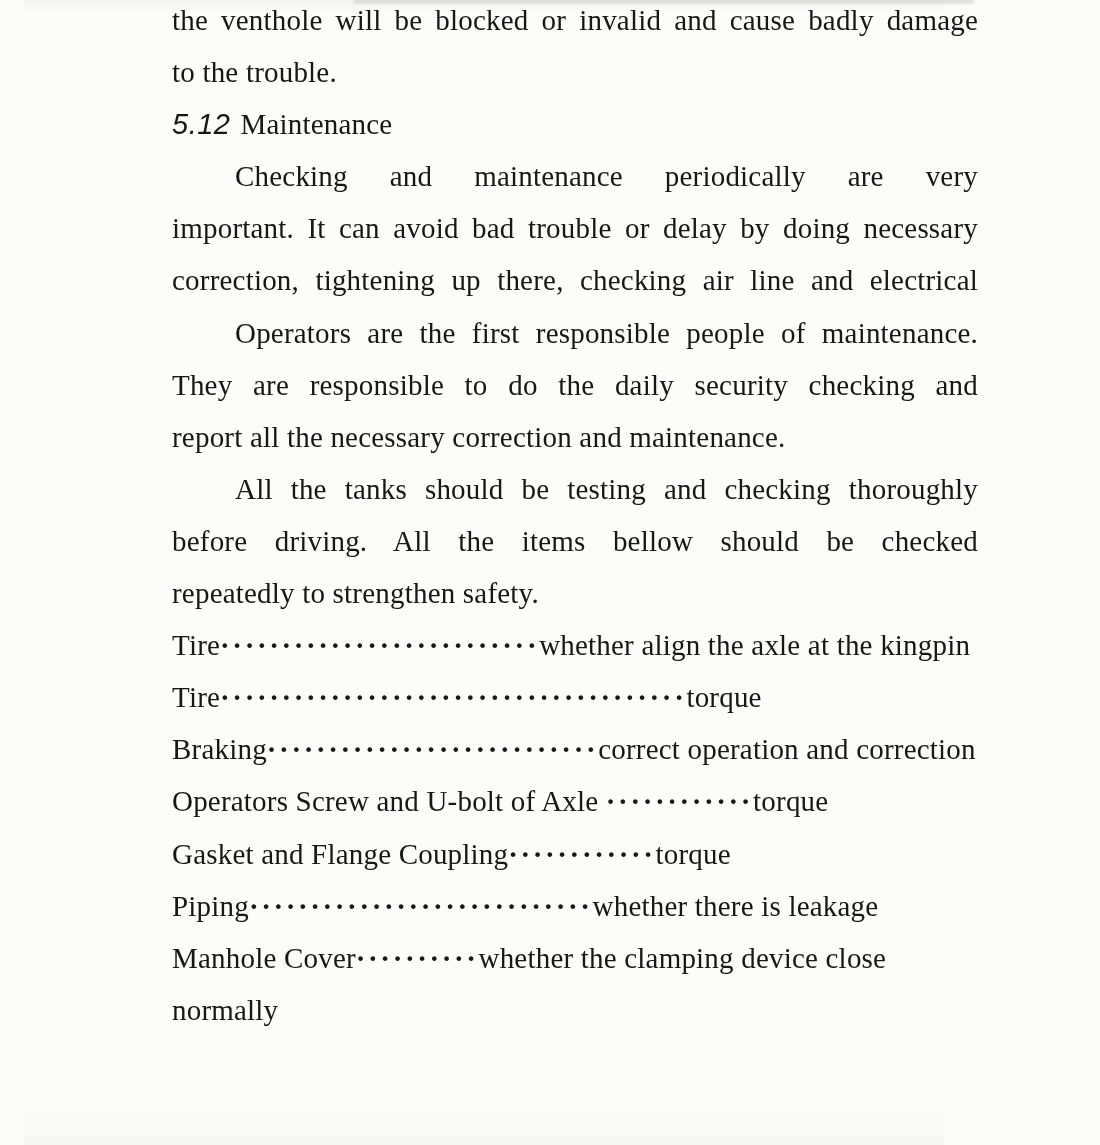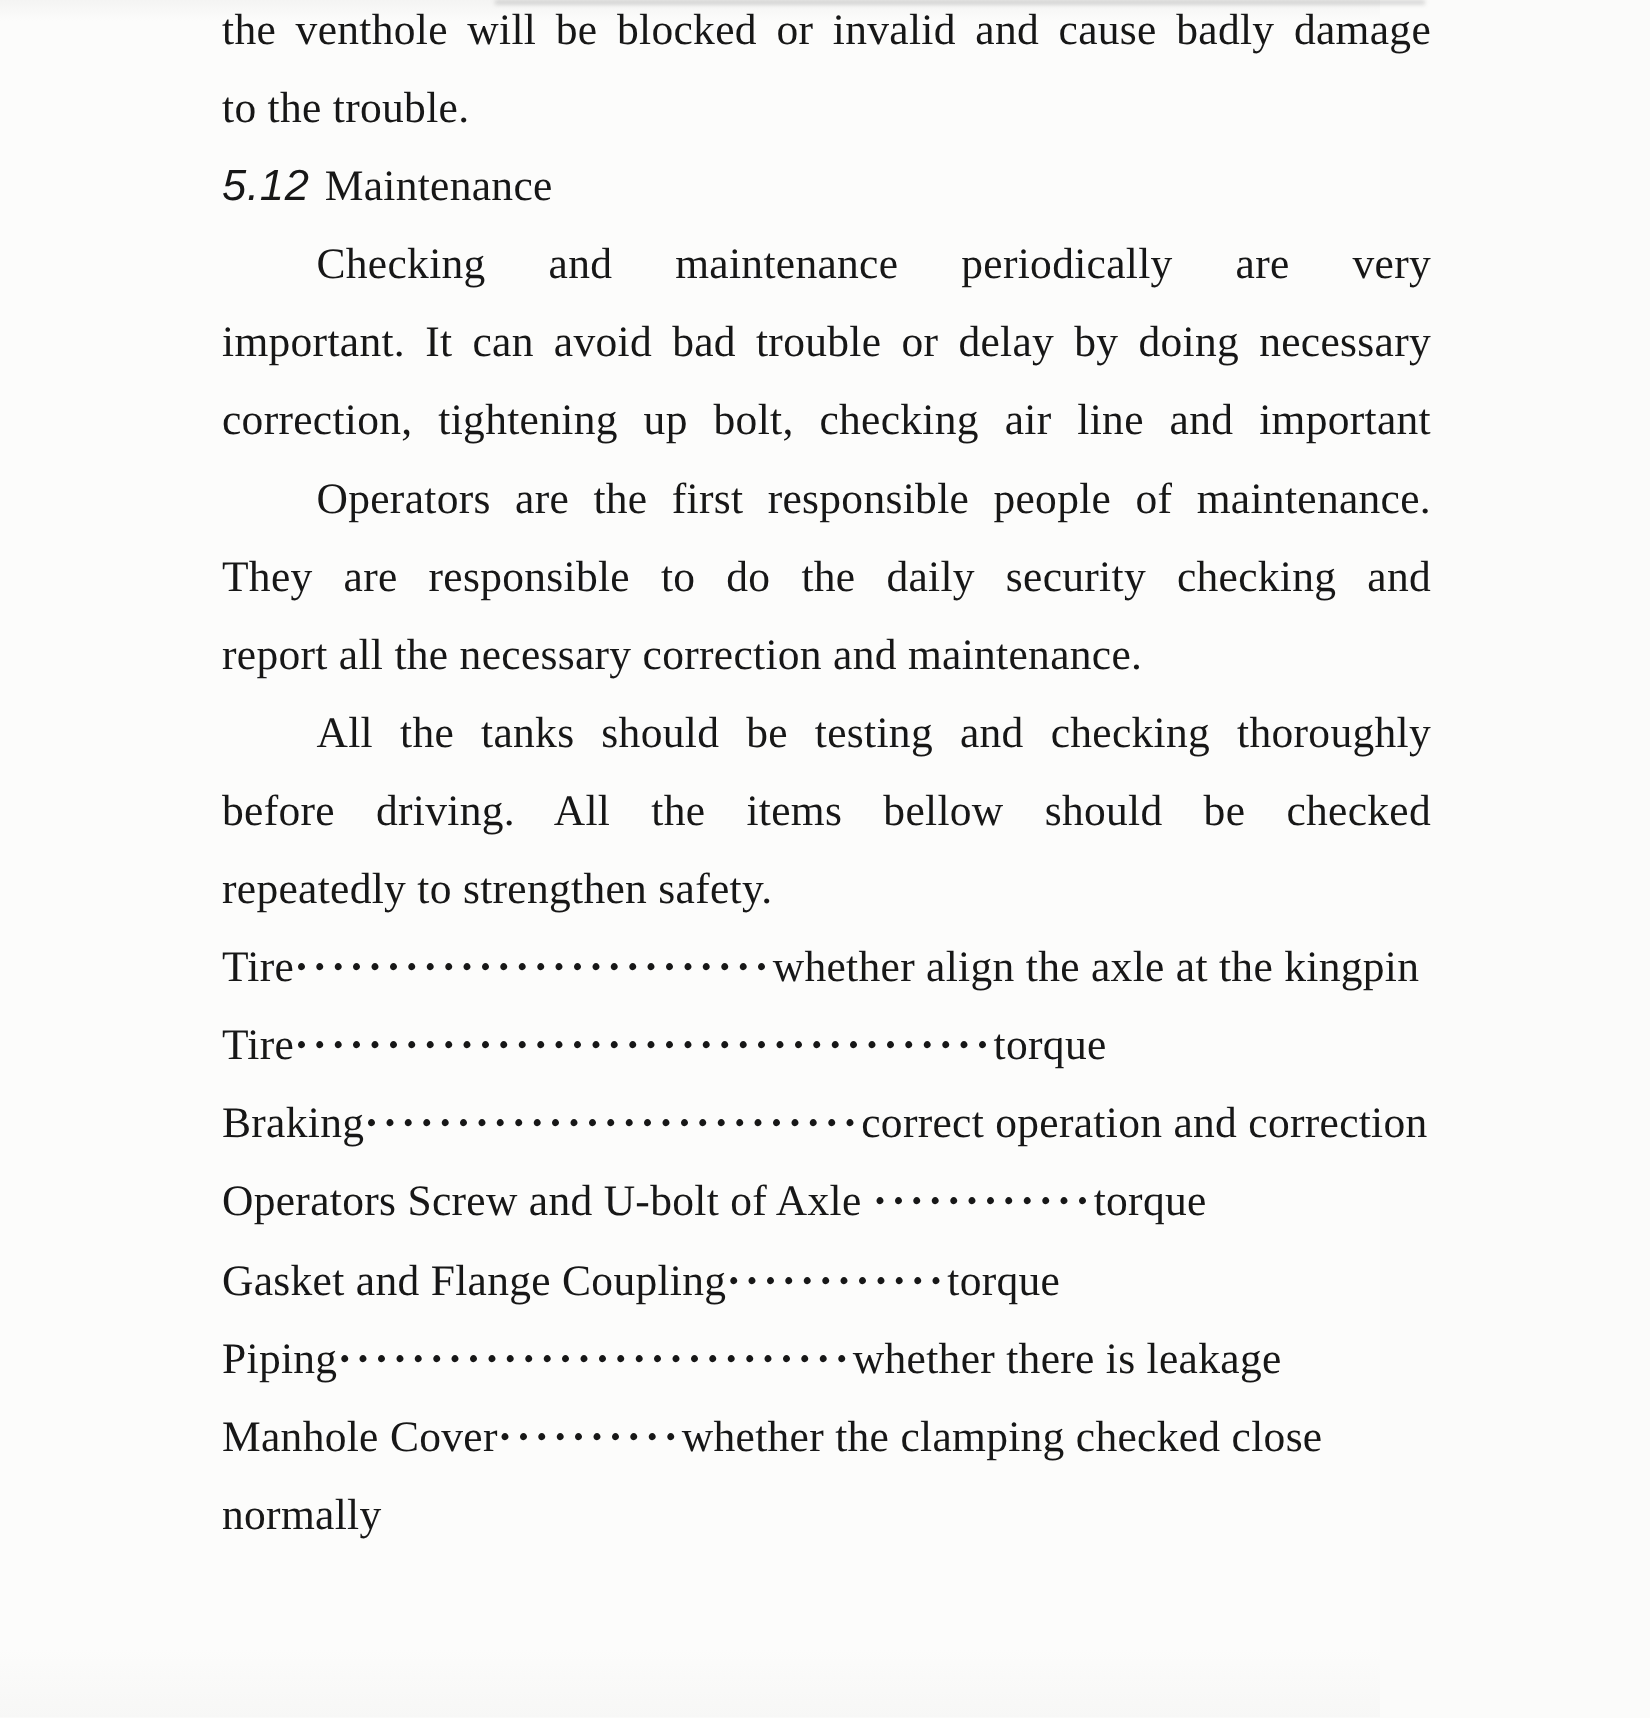--- a/index.html
+++ b/index.html
@@ -7,20 +7,21 @@
     width: 1100px; height: 1145px;
     background: #fbfbfa;
     overflow: hidden;
   }
   .page {
     position: relative;
     width: 920px; height: 1145px;
     background: linear-gradient(180deg, #f4f4f3 0px, #fcfcfb 14px, #fcfcfb 96%, #f7f7f6 100%);
     font-family: "Liberation Serif", serif;
     color: #171717;
+    margin-left: 24px;
   }
   .scan-smudge {
     position: absolute;
     left: 330px; top: 0;
     width: 620px; height: 3px;
     background: rgba(110,110,110,0.28);
     filter: blur(1.5px);
   }
   .textblock {
     position: absolute;
@@ -53,21 +54,21 @@
 
   <div class="textblock">
 
     <p class="ln j">the venthole will be blocked or invalid and cause badly damage</p>
     <p class="ln">to the trouble.</p>
 
     <p class="ln heading"><span class="num">5.12</span><span>Maintenance</span></p>
 
     <p class="ln j ind">Checking and maintenance periodically are very</p>
     <p class="ln j">important. It can avoid bad trouble or delay by doing necessary</p>
-    <p class="ln j">correction, tightening up bolt, checking air line and important</p>
+    <p class="ln j">correction, tightening up there, checking air line and electrical</p>
 
     <p class="ln j ind">Operators are the first responsible people of maintenance.</p>
     <p class="ln j">They are responsible to do the daily security checking and</p>
     <p class="ln">report all the necessary correction and maintenance.</p>
 
     <p class="ln j ind">All the tanks should be testing and checking thoroughly</p>
     <p class="ln j">before driving. All the items bellow should be checked</p>
     <p class="ln">repeatedly to strengthen safety.</p>
 
     <p class="ln"><span>Tire</span><span class="dots">··························</span><span>whether align the axle at the kingpin</span></p>
@@ -75,20 +76,20 @@
     <p class="ln"><span>Tire</span><span class="dots">······································</span><span>torque</span></p>
 
     <p class="ln"><span>Braking</span><span class="dots">···························</span><span>correct operation and correction</span></p>
 
     <p class="ln"><span>Operators Screw and U-bolt of Axle </span><span class="dots">············</span><span>torque</span></p>
 
     <p class="ln"><span>Gasket and Flange Coupling</span><span class="dots">············</span><span>torque</span></p>
 
     <p class="ln"><span>Piping</span><span class="dots">····························</span><span>whether there is leakage</span></p>
 
-    <p class="ln"><span>Manhole Cover</span><span class="dots">··········</span><span>whether the clamping checked close</span></p>
+    <p class="ln"><span>Manhole Cover</span><span class="dots">··········</span><span>whether the clamping device close</span></p>
 
     <p class="ln">normally</p>
 
     <p class="ln"></p>
 
   </div>
 </div>
 
 </body></html>

